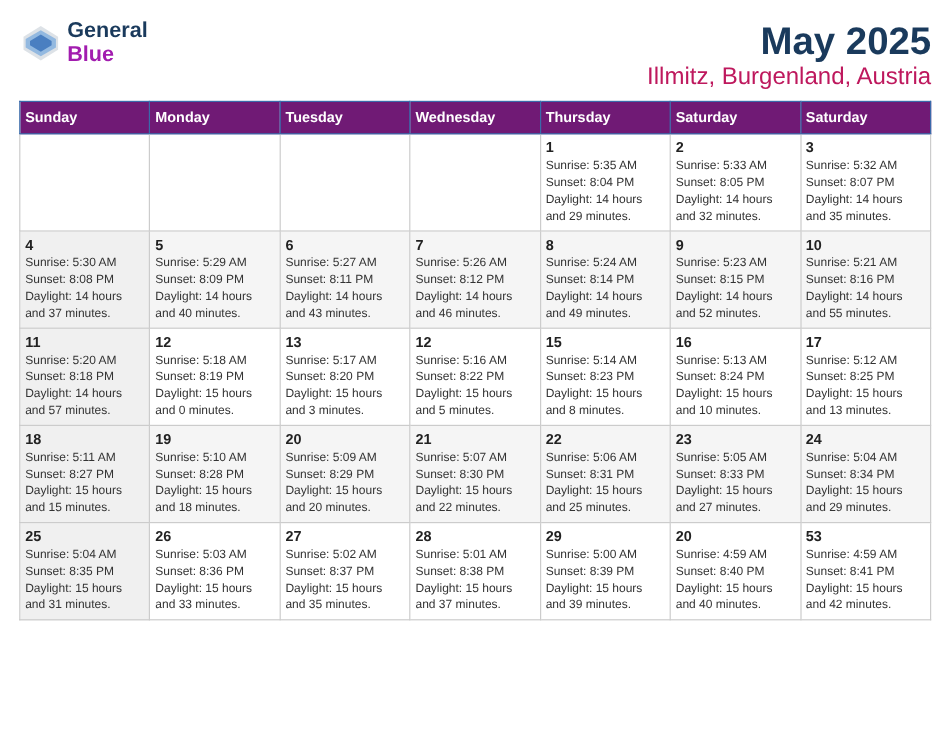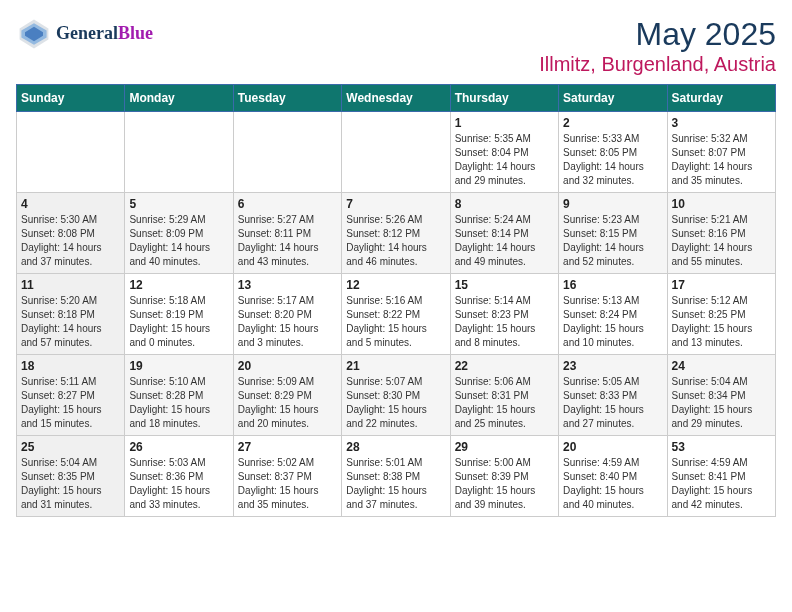--- a/index.html
+++ b/index.html
@@ -16,53 +16,52 @@
       align-items: flex-start;
       margin-bottom: 8px;
     }
     .logo {
       display: flex;
       align-items: center;
       gap: 4px;
     }
     .logo-text {
       display: flex;
-      flex-direction: row;
+      flex-direction: column;
       font-size: 18px;
       font-weight: bold;
       color: #1a3a5c;
       line-height: 1.1;
-      font-family: Liberation Serif, serif;
     }
     .logo-text span:last-child {
       color: #a21caf;
     }
     .logo-icon {
       width: 36px;
       height: 36px;
     }
     .title-block {
       text-align: right;
     }
     .main-title {
       font-size: 32px;
-      font-weight: normal;
+      font-weight: bold;
       color: #1a3a5c;
     }
     .subtitle {
       font-size: 20px;
       color: #be185d;
     }
     table {
       width: 100%;
       border-collapse: collapse;
       font-size: 11px;
     }
     thead tr th {
-      background: #0f766e;
+      background: #701a75;
       color: #fff;
       padding: 6px 4px;
       text-align: left;
       font-size: 12px;
       font-weight: bold;
       border: 1px solid #3a6aaa;
     }
     tbody tr td {
       border: 1px solid #ccc;
       vertical-align: top;

